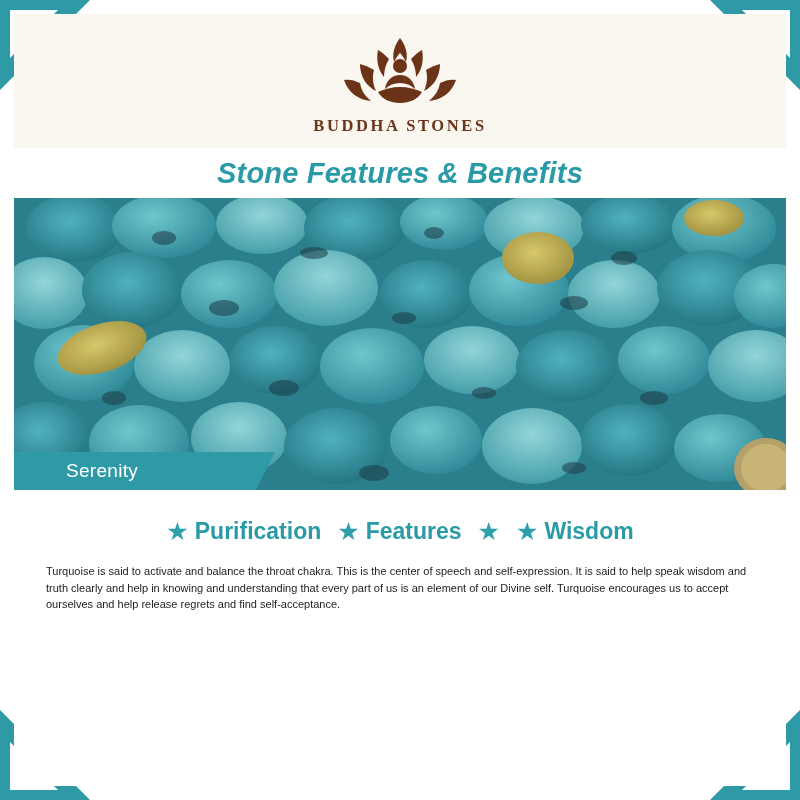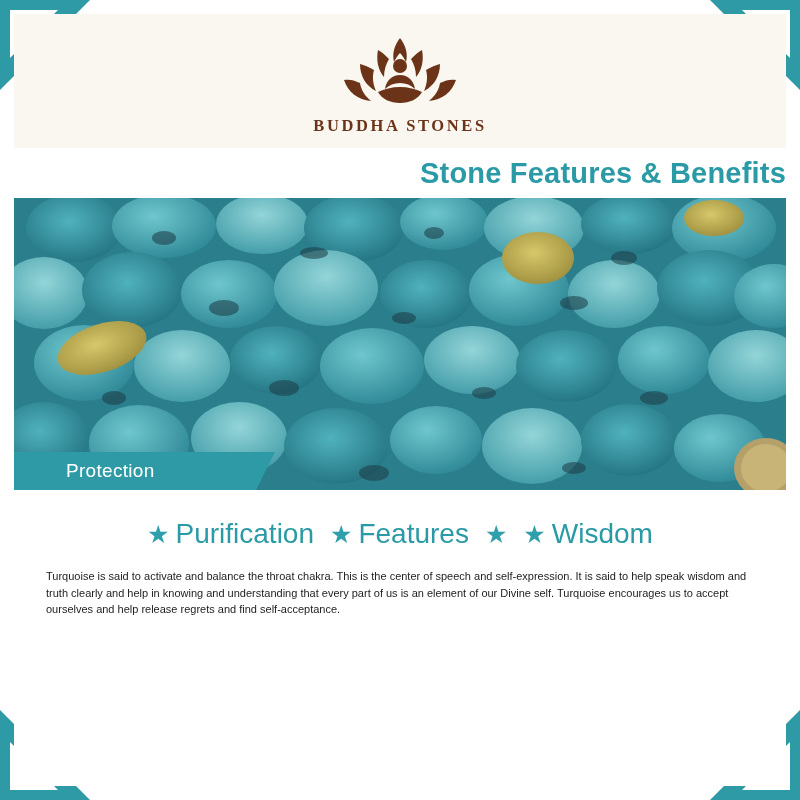--- a/index.html
+++ b/index.html
@@ -64,21 +64,22 @@
     font-weight: bold;
   }
 
   .title-band {
     position: absolute;
     left: 0; bottom: 0;
     width: 772px; height: 50px;
     background: #ffffff;
     display: flex;
     align-items: center;
-    justify-content: flex-end;
+    justify-content: center;
+    font-style: italic;
   }
   .title-band h1 {
     font-size: 29px;
     font-weight: bold;
     color: #2a9aa6;
     letter-spacing: 0.2px;
     font-family: "Liberation Sans", sans-serif;
   }
 
   
@@ -136,22 +137,22 @@
     align-items: center;
     gap: 6px;
   }
   .benefit .star {
     color: #2fa0ab;
     font-size: 25px;
     line-height: 1;
   }
   .benefit .label {
     color: #2a9aa6;
-    font-size: 28px;
-    font-weight: normal;
+    font-size: 23px;
+    font-weight: bold;
   }
 
   .description {
     font-size: 11px;
     line-height: 1.52;
     color: #1d1d1d;
     text-align: left;
     padding: 0 4px;
   }
 </style>
@@ -290,21 +291,21 @@
             <ellipse cx="270" cy="190" rx="15" ry="8"></ellipse>
             <ellipse cx="470" cy="195" rx="12" ry="6"></ellipse>
             <ellipse cx="640" cy="200" rx="14" ry="7"></ellipse>
             <ellipse cx="180" cy="265" rx="13" ry="7"></ellipse>
             <ellipse cx="360" cy="275" rx="15" ry="8"></ellipse>
             <ellipse cx="560" cy="270" rx="12" ry="6"></ellipse>
           </g>
         </g>
       </svg>
       <div class="caption">
-        <span>Protection</span>
+        <span>Serenity</span>
       </div>
     </div>
 
     <div class="body">
       <div class="benefits">
         <div class="benefit">
           <span class="star">★</span>
           <span class="label">Purification</span>
         </div>
         <div class="benefit">

